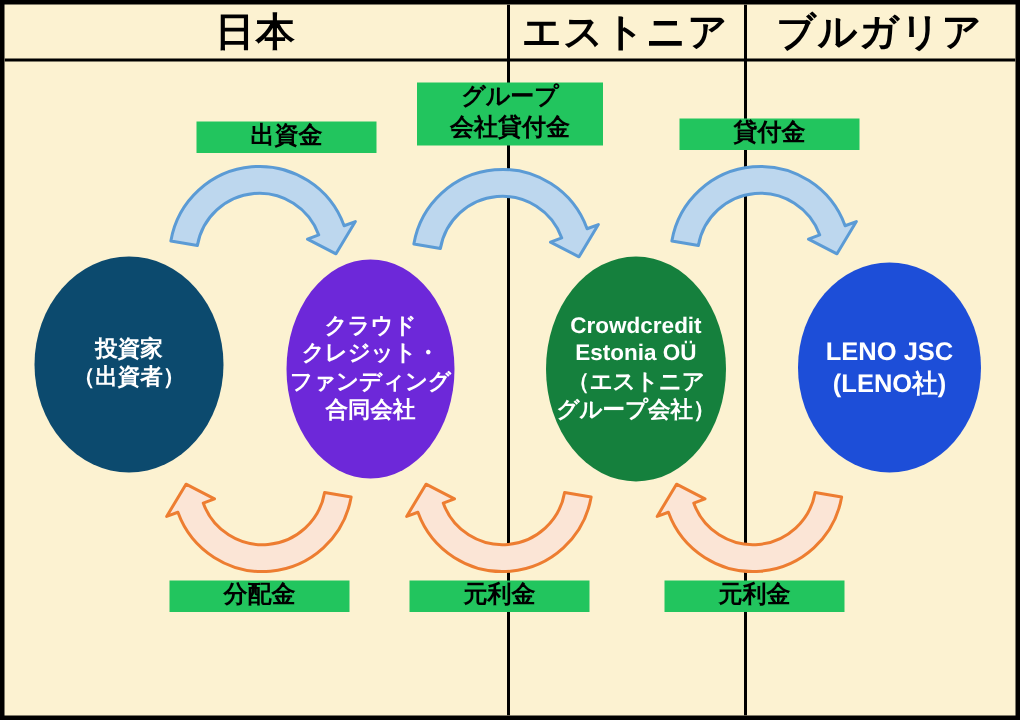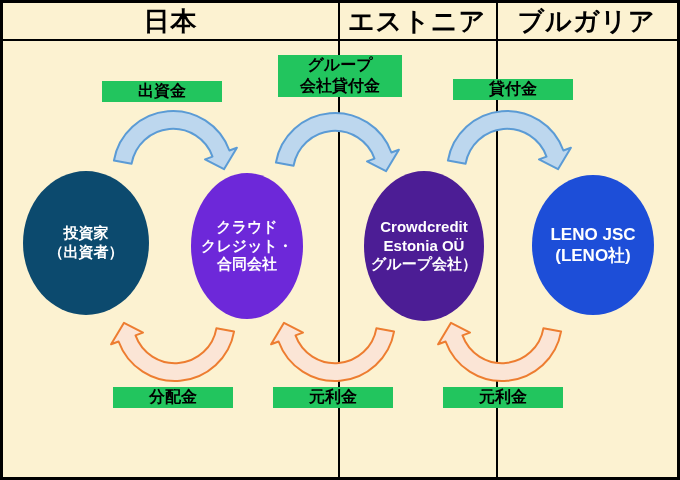--- a/index.html
+++ b/index.html
@@ -19,40 +19,40 @@
     background:#22c55e;line-height:1.3;
   }
   .flow-label span{display:block}
   .entity{
     position:absolute;border-radius:50%;display:flex;flex-direction:column;align-items:center;justify-content:center;
     color:#fff;font-weight:bold;text-align:center;line-height:1.25;
   }
   .entity span{display:block}
   .entity-investor{left:20px;top:168px;width:126px;height:144px;background:#0c4a6e;font-size:15px}
   .entity-ccf{left:188px;top:170px;width:112px;height:146px;background:#6d28d9;font-size:15px}
-  .entity-cce{left:361px;top:168px;width:120px;height:150px;background:#4c1d95;font-size:15px}
+  .entity-cce{left:361px;top:168px;width:120px;height:150px;background:#15803d;font-size:15px}
   .entity-leno{left:529px;top:172px;width:122px;height:140px;background:#1d4ed8;font-size:17px}
   .arrows{position:absolute;left:0;top:0;pointer-events:none}
   .arrow-top{fill:#BDD7EE;stroke:#5B9BD5;stroke-width:2;stroke-linejoin:round}
   .arrow-bottom{fill:#FBE5D6;stroke:#ED7D31;stroke-width:2;stroke-linejoin:round}
 </style>
 </head>
 <body>
 
 <div class="canvas">
 
   <div class="vline" style="left:335px"></div>
   <div class="vline" style="left:493px"></div>
   <div class="hline"></div>
 
   <div class="region-label" style="left:0;width:335px">日本</div>
   <div class="region-label" style="left:335px;width:158px">エストニア</div>
   <div class="region-label" style="left:493px;width:181px">ブルガリア</div>
 
-  <div class="flow-label" style="left:99px;top:78px;width:120px">
+  <div class="flow-label" style="left:128px;top:78px;width:120px">
     <span>出資金</span>
   </div>
   <div class="flow-label" style="left:275px;top:52px;width:124px">
     <span>グループ</span>
     <span>会社貸付金</span>
   </div>
   <div class="flow-label" style="left:450px;top:76px;width:120px">
     <span>貸付金</span>
   </div>
 
@@ -66,25 +66,27 @@
     <span>元利金</span>
   </div>
 
   <div class="entity entity-investor">
     <span>投資家</span>
     <span>（出資者）</span>
   </div>
   <div class="entity entity-ccf">
     <span>クラウド</span>
     <span>クレジット・</span>
+    <span>ファンディング</span>
     <span>合同会社</span>
   </div>
   <div class="entity entity-cce">
     <span>Crowdcredit</span>
     <span>Estonia OÜ</span>
+    <span>（エストニア</span>
     <span>グループ会社）</span>
   </div>
   <div class="entity entity-leno">
     <span>LENO JSC</span>
     <span>(LENO社)</span>
   </div>
 
   <svg class="arrows" width="674" height="474" viewBox="0 0 674 474">
     <path class="arrow-top" transform="translate(170,168)" d="M -59.1 -10.4 A 60 60 0 0 1 56.4 -20.5 L 63.9 -23.3 L 51 -1.8 L 32 -11.6 L 39.5 -14.4 A 42 42 0 0 0 -41.4 -7.3 Z"></path>
     <path class="arrow-top" transform="translate(332,170)" d="M -59.1 -10.4 A 60 60 0 0 1 56.4 -20.5 L 63.9 -23.3 L 51 -1.8 L 32 -11.6 L 39.5 -14.4 A 42 42 0 0 0 -41.4 -7.3 Z"></path>

